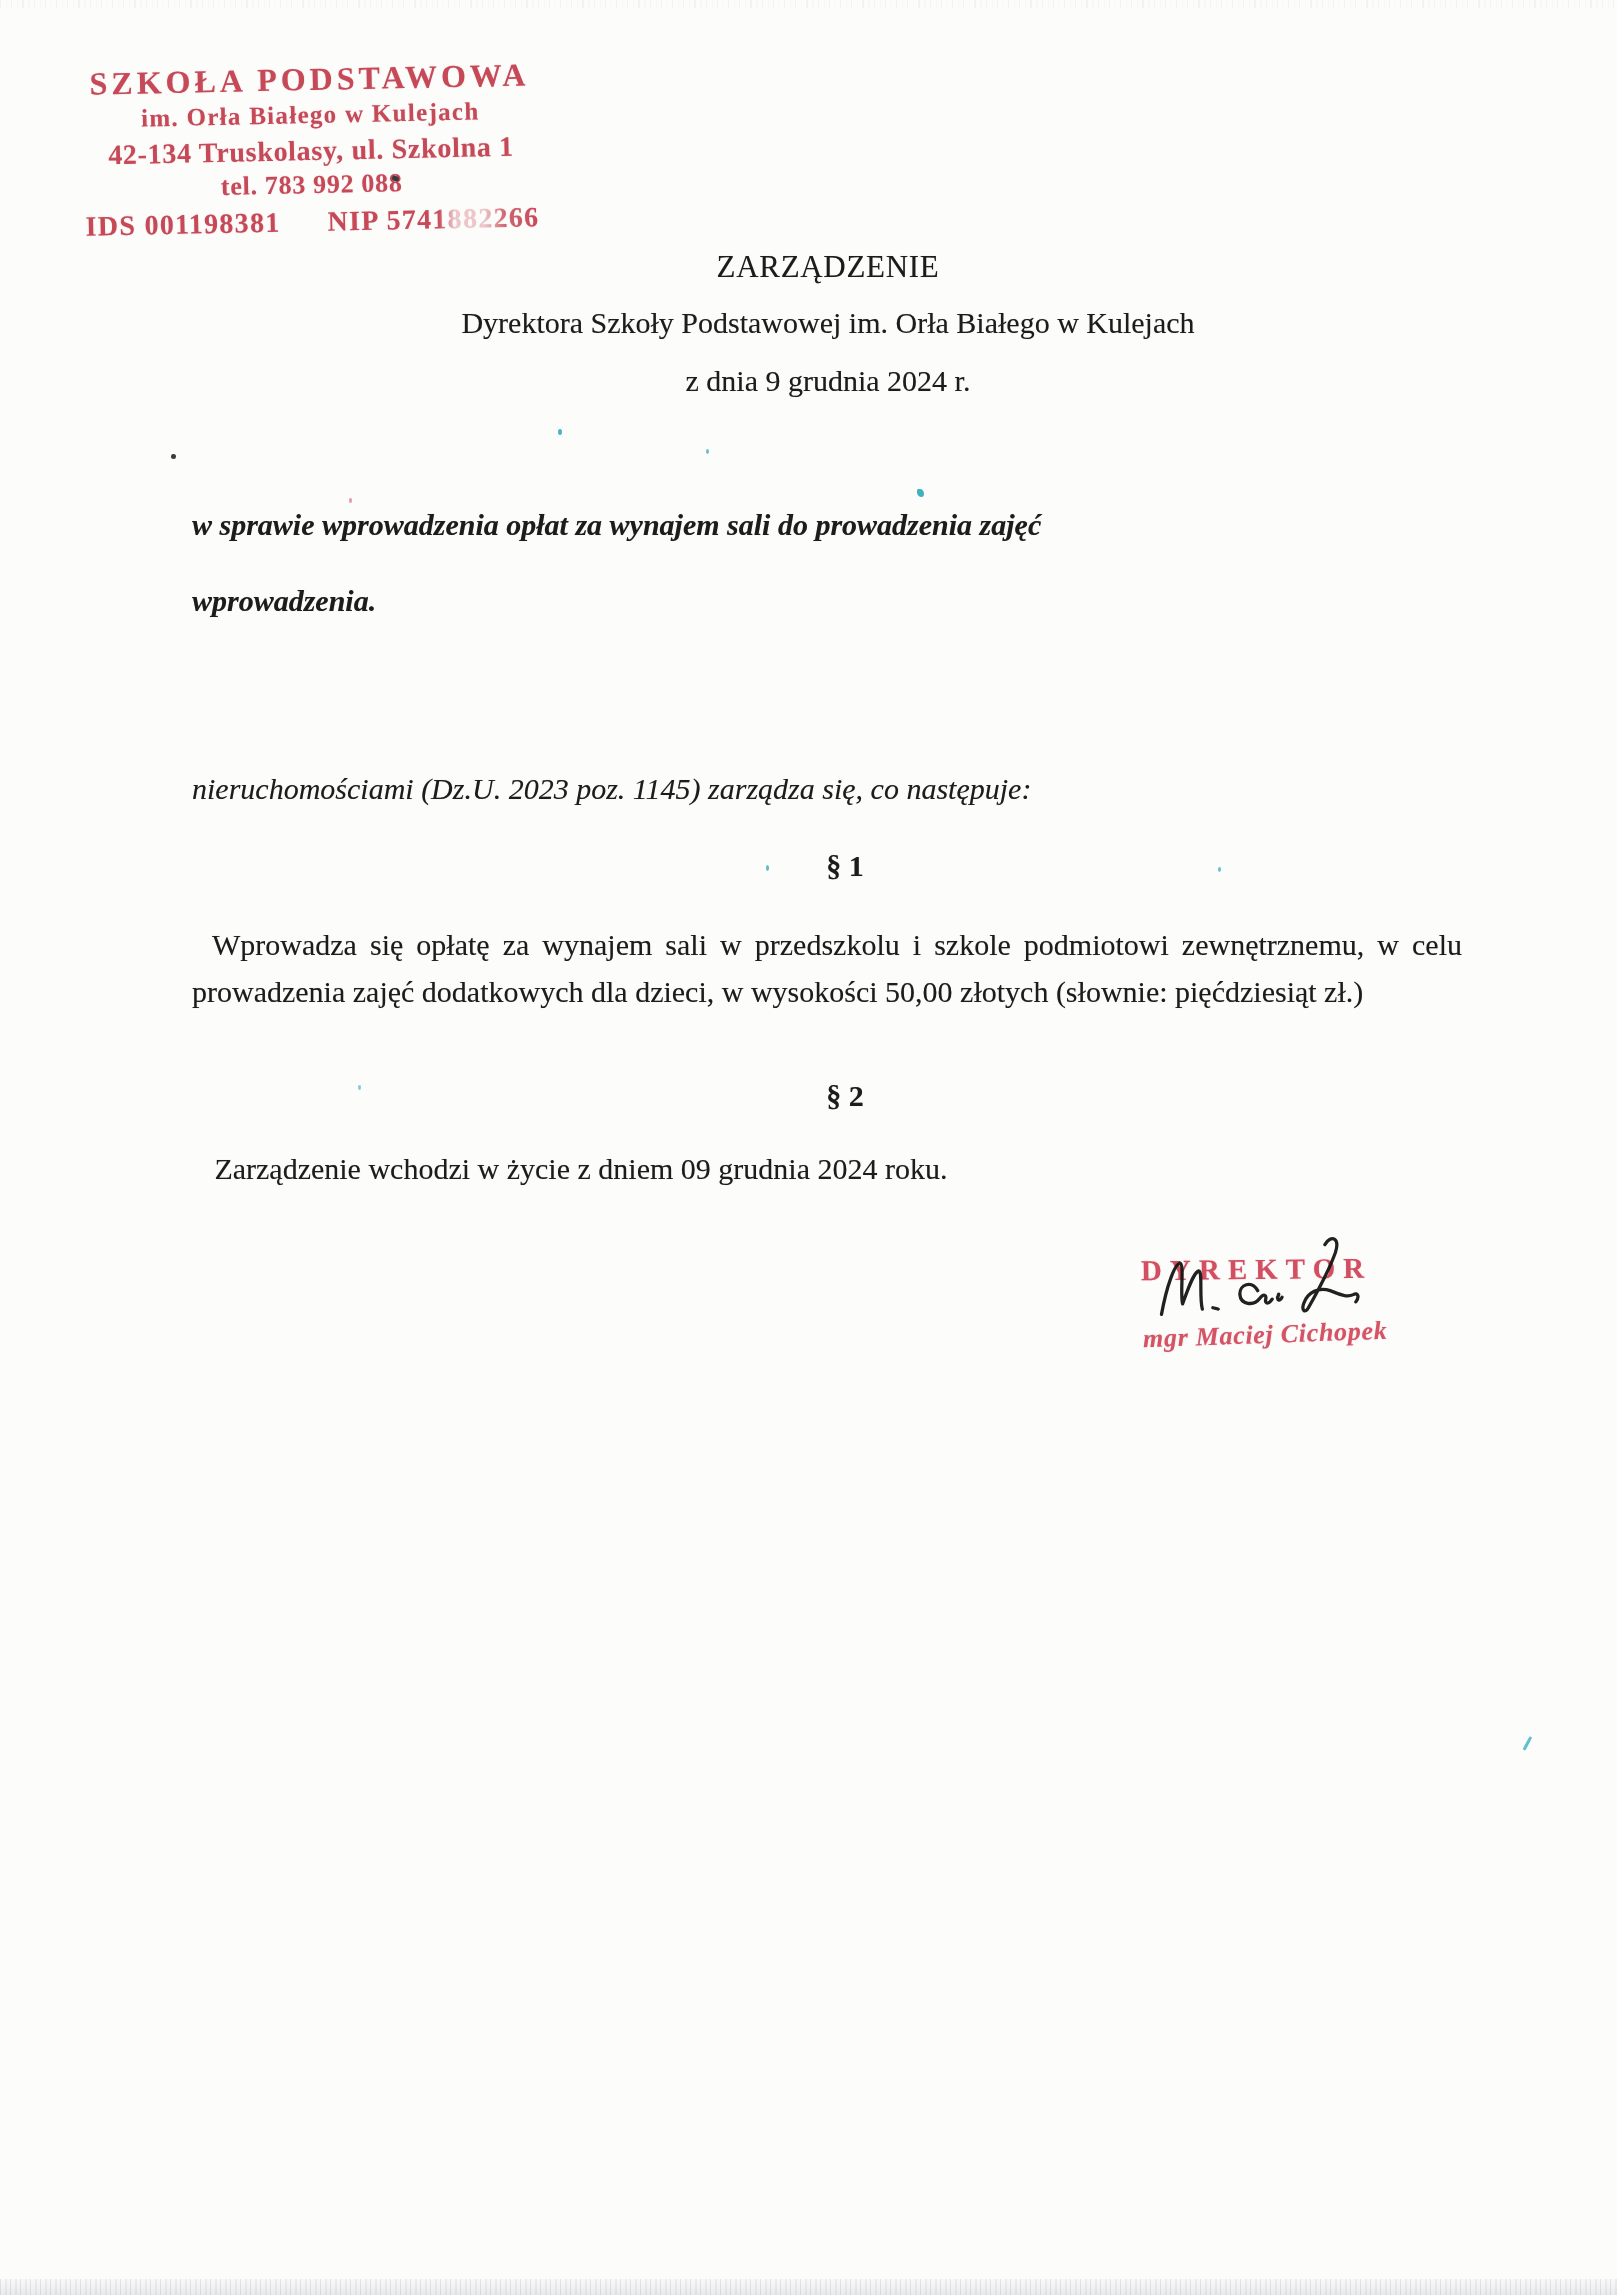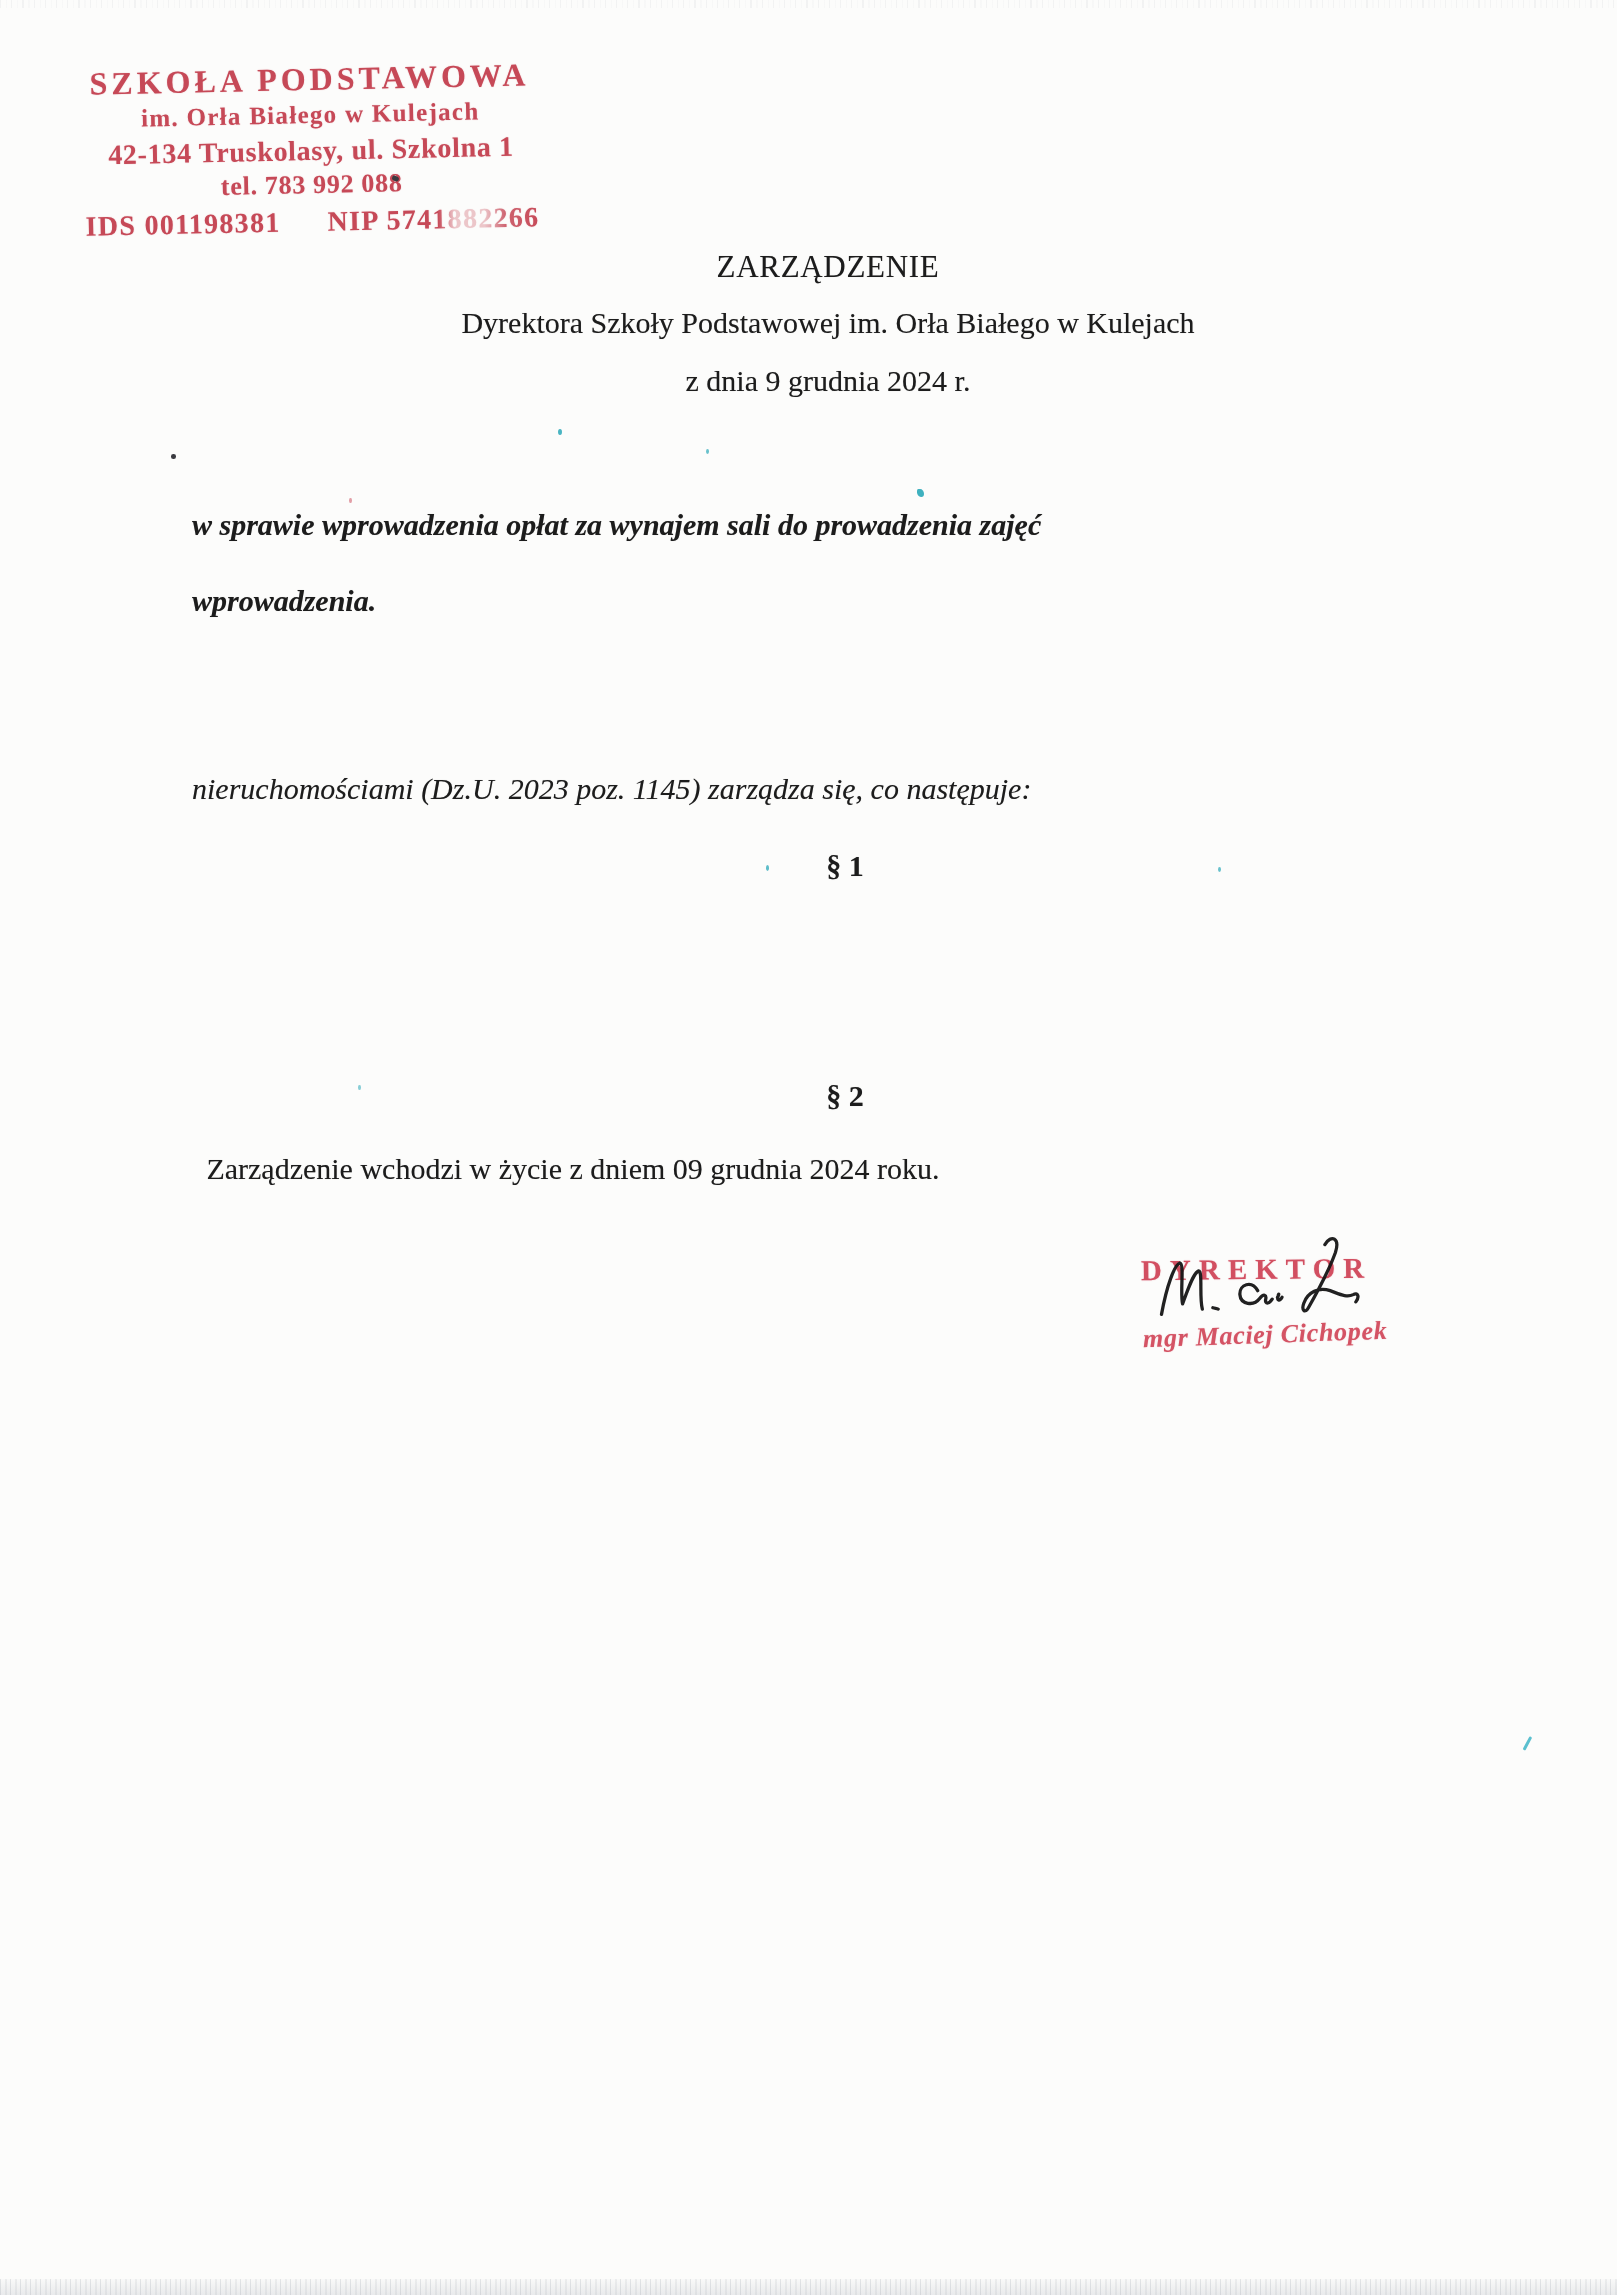--- a/index.html
+++ b/index.html
@@ -77,21 +77,21 @@
   .sec1-head { top: 849px; }
   .sec2-head { top: 1079px; }
   .sec1-body {
     position: absolute; top: 921px; left: 192px; width: 1270px;
     font-size: 30px; line-height: 47px;
     text-align: justify; text-indent: 20px;
     text-shadow: 0 0 0.7px rgba(0,0,0,.35);
     margin: 0;
   }
   .sec2-body {
-    position: absolute; top: 1152px; left: 184px;
+    position: absolute; top: 1152px; left: 192px;
     font-size: 30px; white-space: nowrap; text-indent: 22.4px;
     text-shadow: 0 0 0.7px rgba(0,0,0,.35);
   }
   
   .dyrektor-label {
     position: absolute; top: 1253px; left: 1141px;
     font-size: 29px; font-weight: bold; letter-spacing: 8px;
     color: #cf4256; opacity: .93;
     text-shadow: 0 0 1.3px rgba(207,66,86,.4);
     transform: rotate(-0.6deg);
@@ -139,20 +139,21 @@
   <div class="doc-title">ZARZĄDZENIE</div>
   <div class="doc-subtitle">Dyrektora Szkoły Podstawowej im. Orła Białego w Kulejach</div>
   <div class="doc-date">z dnia 9 grudnia 2024 r.</div>
 
   <div class="text-line bold" style="top:508px">w sprawie wprowadzenia opłat za wynajem sali do prowadzenia zajęć</div>
   <div class="text-line bold" style="top:584px">wprowadzenia.</div>
 
   <div class="text-line" style="top:772px">nieruchomościami (Dz.U. 2023 poz. 1145) zarządza się, co następuje:</div>
 
   <div class="sec-head sec1-head">§ 1</div>
+  <p class="sec1-body">Wprowadza się opłatę za wynajem sali w przedszkolu i szkole podmiotowi zewnętrznemu, w celu prowadzenia zajęć dodatkowych dla dzieci, w wysokości 50,00 złotych (słownie: pięćdziesiąt zł.)</p>
 
   <div class="sec-head sec2-head">§ 2</div>
   <div class="sec2-body">Zarządzenie wchodzi w życie z dniem 09 grudnia 2024 roku.</div>
 
   <div class="dyrektor-label">DYREKTOR</div>
   <svg class="signature-svg" viewBox="0 0 340 185" fill="none" stroke="#161616" stroke-width="5" stroke-linecap="round" stroke-linejoin="round" opacity="0.95">
     <path d="M22,128 C30,84 42,52 50,50 C57,52 50,94 54,112 C62,90 70,66 78,62 C85,61 79,101 84,120 M100,118 c3,1 6,1 8,2"></path>
     <path d="M168,92 C159,76 140,82 141,98 C142,113 162,116 171,104 C177,96 182,98 180,106 C179,112 185,113 190,105"></path>
     <path d="M198,102 c3,-5 2,-7 1,-2 c-2,7 2,9 6,2"></path>
     <path d="M270,22 C280,6 293,12 286,34 C276,62 254,102 245,118 C240,127 234,122 238,111 C244,94 261,86 278,92 C292,97 303,103 313,98 C320,94 323,101 317,109"></path>

